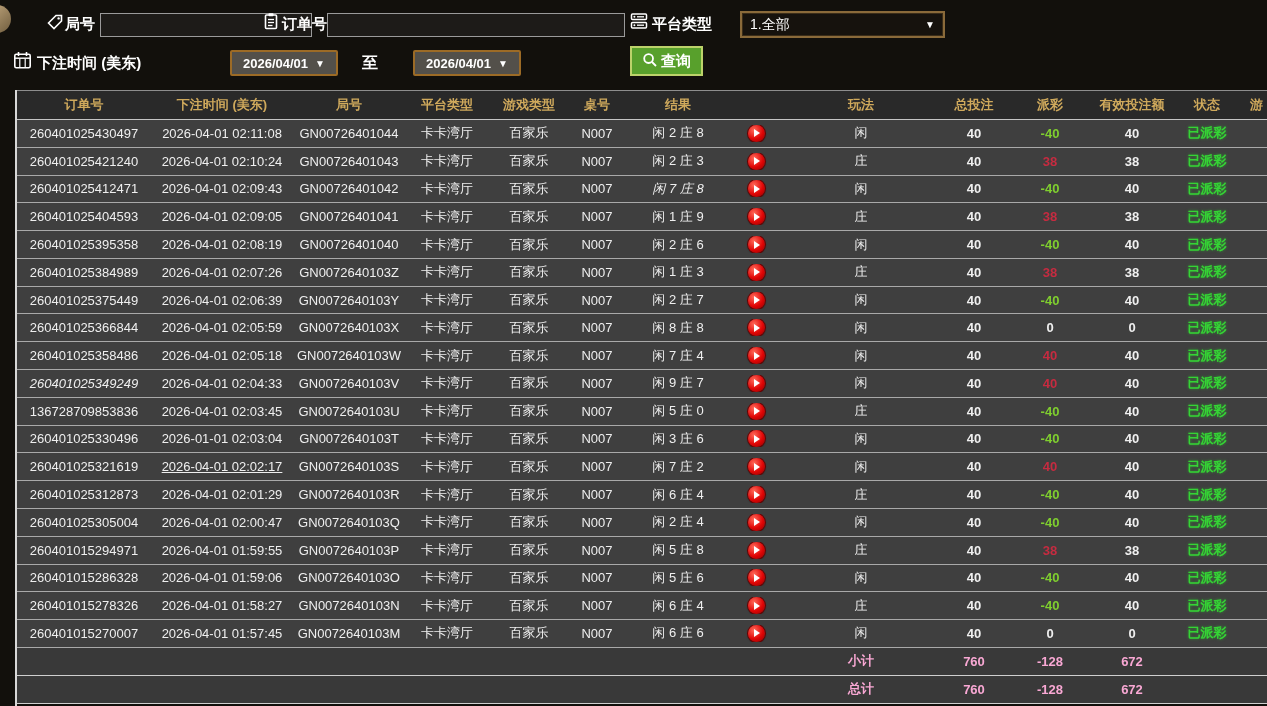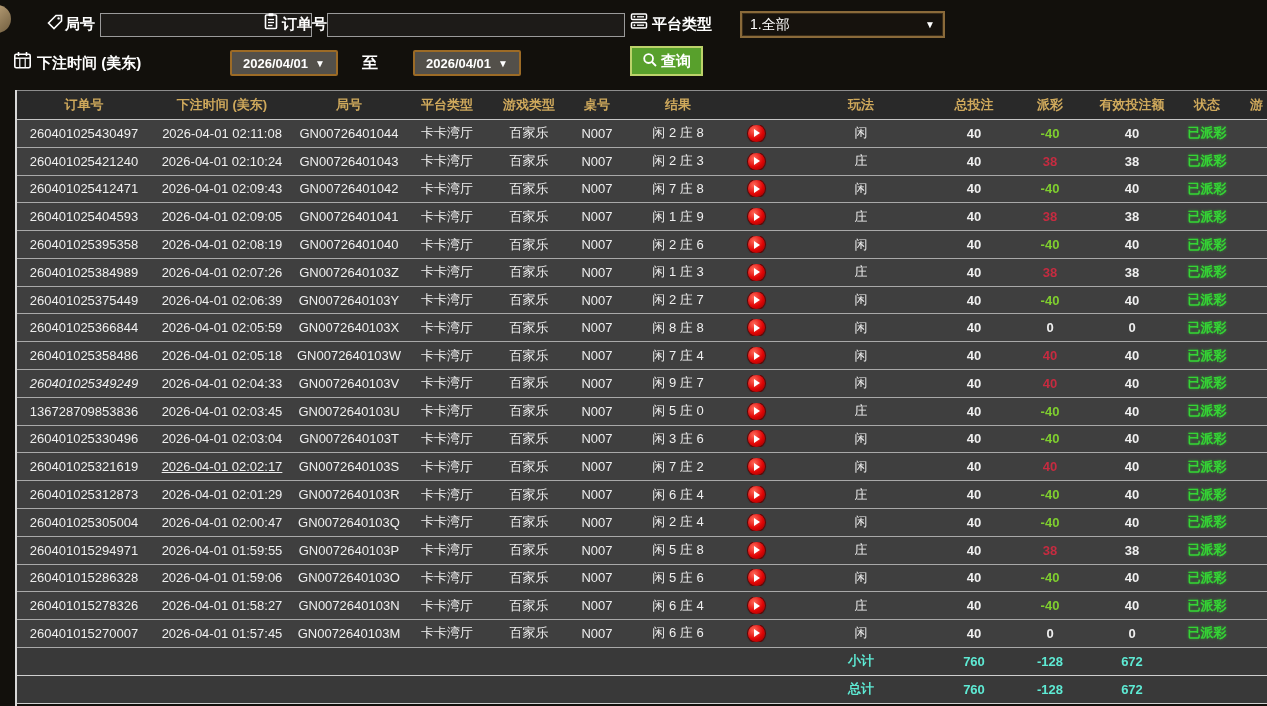--- a/index.html
+++ b/index.html
@@ -56,21 +56,21 @@
     display:flex;align-items:center;justify-content:center;
     color:#efefef;font-size:13px;white-space:nowrap;overflow:hidden;
     flex:0 0 auto;box-sizing:border-box;
   }
   .td.left{justify-content:flex-start;padding-left:7px;}
   .num{font-weight:bold;}
   .pos{color:#c62b40;font-weight:bold;}
   .neg{color:#7fce2f;font-weight:bold;}
   .zero{color:#efefef;font-weight:bold;}
   .status{color:#35d435;font-weight:bold;text-shadow:0 0 3px rgba(40,220,40,.55);}
-  .sum-label,.sum-num{color:#5eead4;font-weight:bold;font-size:13px;}
+  .sum-label,.sum-num{color:#f9a8d4;font-weight:bold;font-size:13px;}
   .play-btn{
     width:17px;height:17px;border-radius:50%;position:relative;cursor:pointer;
     background:radial-gradient(circle at 35% 30%,#ff6a5a,#e00505 55%,#8d0000);
     box-shadow:0 0 0 1px #6d0000, 0 1px 2px rgba(0,0,0,.6);
   }
   .play-btn::after{
     content:'';position:absolute;left:6.5px;top:4.5px;
     border-left:6px solid #fff;border-top:4px solid transparent;border-bottom:4px solid transparent;
   }
 </style>
@@ -201,21 +201,21 @@
           <div class="td status" style="width: 72px;">已派彩</div>
           <div class="td" style="width: 60px;"></div>
         </div>
         <div class="tr row">
           <div class="td" style="width: 134px;">260401025412471</div>
           <div class="td" style="width: 142px;">2026-04-01 02:09:43</div>
           <div class="td" style="width: 112px;">GN00726401042</div>
           <div class="td" style="width: 84px;">卡卡湾厅</div>
           <div class="td" style="width: 80px;">百家乐</div>
           <div class="td" style="width: 56px;">N007</div>
-          <div class="td" style="width: 106px;">闲 7 庄 8</div>
+          <div class="td" style="width: 106px; font-style: italic;">闲 7 庄 8</div>
           <div class="td" style="width: 50px;">
             <span class="play-btn"></span>
           </div>
           <div class="td" style="width: 160px;">闲</div>
           <div class="td num" style="width: 66px;">40</div>
           <div class="td neg" style="width: 86px;">-40</div>
           <div class="td num" style="width: 78px;">40</div>
           <div class="td status" style="width: 72px;">已派彩</div>
           <div class="td" style="width: 60px;"></div>
         </div>
@@ -358,21 +358,21 @@
           </div>
           <div class="td" style="width: 160px;">庄</div>
           <div class="td num" style="width: 66px;">40</div>
           <div class="td neg" style="width: 86px;">-40</div>
           <div class="td num" style="width: 78px;">40</div>
           <div class="td status" style="width: 72px;">已派彩</div>
           <div class="td" style="width: 60px;"></div>
         </div>
         <div class="tr row">
           <div class="td" style="width: 134px;">260401025330496</div>
-          <div class="td" style="width: 142px;">2026-04-01 02:03:04</div>
+          <div class="td" style="width: 142px;">2026-01-01 02:03:04</div>
           <div class="td" style="width: 112px;">GN0072640103T</div>
           <div class="td" style="width: 84px;">卡卡湾厅</div>
           <div class="td" style="width: 80px;">百家乐</div>
           <div class="td" style="width: 56px;">N007</div>
           <div class="td" style="width: 106px;">闲 3 庄 6</div>
           <div class="td" style="width: 50px;">
             <span class="play-btn"></span>
           </div>
           <div class="td" style="width: 160px;">闲</div>
           <div class="td num" style="width: 66px;">40</div>

